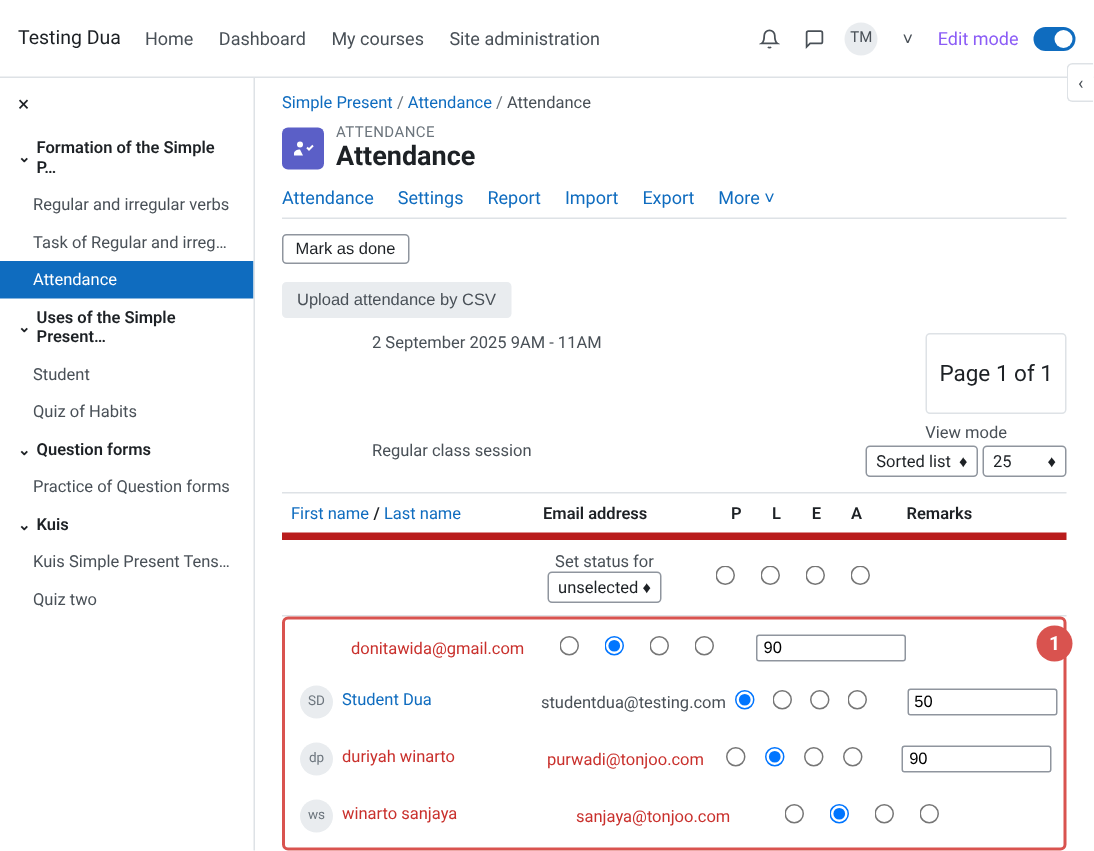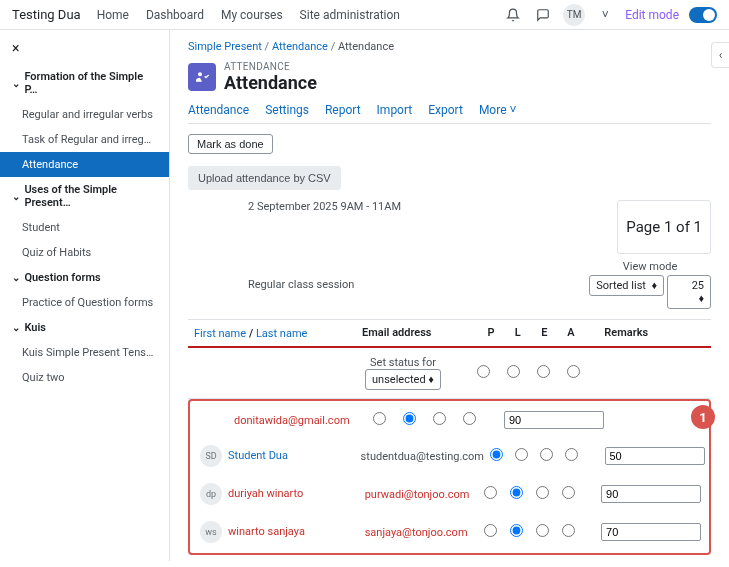--- a/index.html
+++ b/index.html
@@ -1,17 +1,17 @@
 <!DOCTYPE html>
 <html><head>
 <meta charset="utf-8">
 <style>
 * { box-sizing: border-box; margin: 0; padding: 0; }
 body { font-family: -apple-system, BlinkMacSystemFont, "Segoe UI", Roboto, sans-serif; font-size: 12px; color: #1d2125; background: #fff; width: 729px; height: 567px; overflow: hidden; position: relative; }
-.topbar { height: 30px; border-bottom: 1px solid #dee2e6; display: flex; align-items: center; padding: 0 12px; position: relative; }
+.topbar { height: 52px; border-bottom: 1px solid #dee2e6; display: flex; align-items: center; padding: 0 12px; position: relative; }
 .brand { font-size: 13px; color: #1d2125; margin-right: 16px; }
 .topnav a { color: #495057; text-decoration: none; margin-right: 14px; font-size: 12px; }
 .top-right { position: absolute; right: 12px; display: flex; align-items: center; gap: 10px; }
 .icon-btn { width: 20px; height: 20px; display: flex; align-items: center; justify-content: center; color: #495057; cursor: pointer; }
 .avatar-circle { width: 22px; height: 22px; border-radius: 50%; background: #e9ecef; display: flex; align-items: center; justify-content: center; font-size: 10px; color: #495057; }
 .editmode { color: #8b5cf6; font-size: 12px; }
 .toggle { width: 28px; height: 16px; background: #0f6cbf; border-radius: 8px; position: relative; cursor: pointer; }
 .toggle::after { content: ""; position: absolute; right: 2px; top: 2px; width: 12px; height: 12px; background: #fff; border-radius: 50%; }
 .main { display: flex; height: calc(100% - 36px); }
 .sidebar { width: 170px; border-right: 1px solid #dee2e6; padding: 10px 0; overflow-y: auto; }
@@ -32,21 +32,21 @@
 .subtabs a { color: #0f6cbf; text-decoration: none; cursor: pointer; }
 .btn-sm { border: 1px solid #8f959e; background: #fff; color: #1d2125; padding: 3px 8px; font-size: 11px; border-radius: 3px; cursor: pointer; }
 .btn-grey { background: #e9ecef; border: 0; color: #495057; padding: 6px 10px; font-size: 11px; border-radius: 3px; cursor: pointer; margin: 12px 0 10px; display: inline-block; }
 .sess-row { display: flex; justify-content: space-between; align-items: flex-start; margin-bottom: 6px; }
 .sess-left { padding-left: 60px; font-size: 11px; color: #495057; }
 .page-ind { border: 1px solid #dee2e6; border-radius: 3px; padding: 17px 8px; font-size: 15px; }
 .vm-row { display: flex; justify-content: space-between; align-items: center; margin-bottom: 10px; }
 .vm-label { font-size: 11px; color: #495057; text-align: center; width: 100%; margin-bottom: 2px; }
 .vm-right { text-align: right; }
 .sel { border: 1px solid #8f959e; border-radius: 3px; padding: 3px 6px; font-size: 11px; background: #fff; cursor: pointer; display: inline-block; }
-.table-head { display: flex; align-items: flex-start; padding: 6px 0; border-top: 1px solid #dee2e6; border-bottom: 2px solid #b91c1c; background: #fff; }
+.table-head { display: flex; align-items: center; padding: 6px 0; border-top: 1px solid #dee2e6; border-bottom: 5px solid #b91c1c; background: #fff; }
 .col-name { width: 150px; padding-left: 6px; }
 .col-email { width: 130px; margin-left: 40px; }
 .col-stat { width: 30px; text-align: center; }
 .col-rem { width: 120px; margin-left: 20px; }
 .th-link { color: #0f6cbf; font-size: 11px; }
 .th { font-size: 11px; font-weight: 600; color: #1d2125; }
 .set-row { display: flex; align-items: center; padding: 8px 0; border-bottom: 1px solid #dee2e6; }
 .set-row .sel { margin-left: 0; }
 .set-row .radios { display: flex; }
 .set-row .radios .col-stat input { margin: 0; }
@@ -157,21 +157,21 @@
         <div>2 September 2025 9AM - 11AM</div>
       </div>
       <div class="page-ind">Page 1 of 1</div>
     </div>
 
     <div class="vm-row">
       <div class="sess-left">Regular class session</div>
       <div class="vm-right">
         <div class="vm-label">View mode</div>
         <span class="sel"><span>Sorted list</span> &nbsp;♦</span>
-        <span class="sel" style="width:44px;display:inline-flex;justify-content:space-between;flex-direction:column;">
+        <span class="sel" style="width:56px;display:inline-flex;justify-content:space-between;">
             <span>25</span>
             <span>♦</span>
           </span>
       </div>
     </div>
 
     <div class="table-head">
       <div class="col-name">
         <span class="th-link">First name</span>
         <span class="th"> / </span>
@@ -227,21 +227,20 @@
             <div class="col-stat"><input type="radio" name="r2" style=""></div>
             <div class="col-rem"><input class="rinput" value="90" style=""></div>
           </div>
           <div class="trow">
             <div class="col-name"><span class="ini">ws</span><a class="ulink">winarto sanjaya</a></div>
             <div class="col-email"><a class="elink">sanjaya@tonjoo.com</a></div>
             <div class="col-stat"><input type="radio" name="r3" style=""></div>
             <div class="col-stat"><input type="radio" name="r3" checked="" style=""></div>
             <div class="col-stat"><input type="radio" name="r3" style=""></div>
             <div class="col-stat"><input type="radio" name="r3" style=""></div>
-            <div class="col-rem"><input class="rinput" value="70" style=""></div>
           </div>
         </div>
       <div class="callout c1">1</div>
     </div>
 
     <div class="save-wrap">
       <button class="save-btn">Save and show next page</button>
       <div class="callout c2">2</div>
     </div>
 

